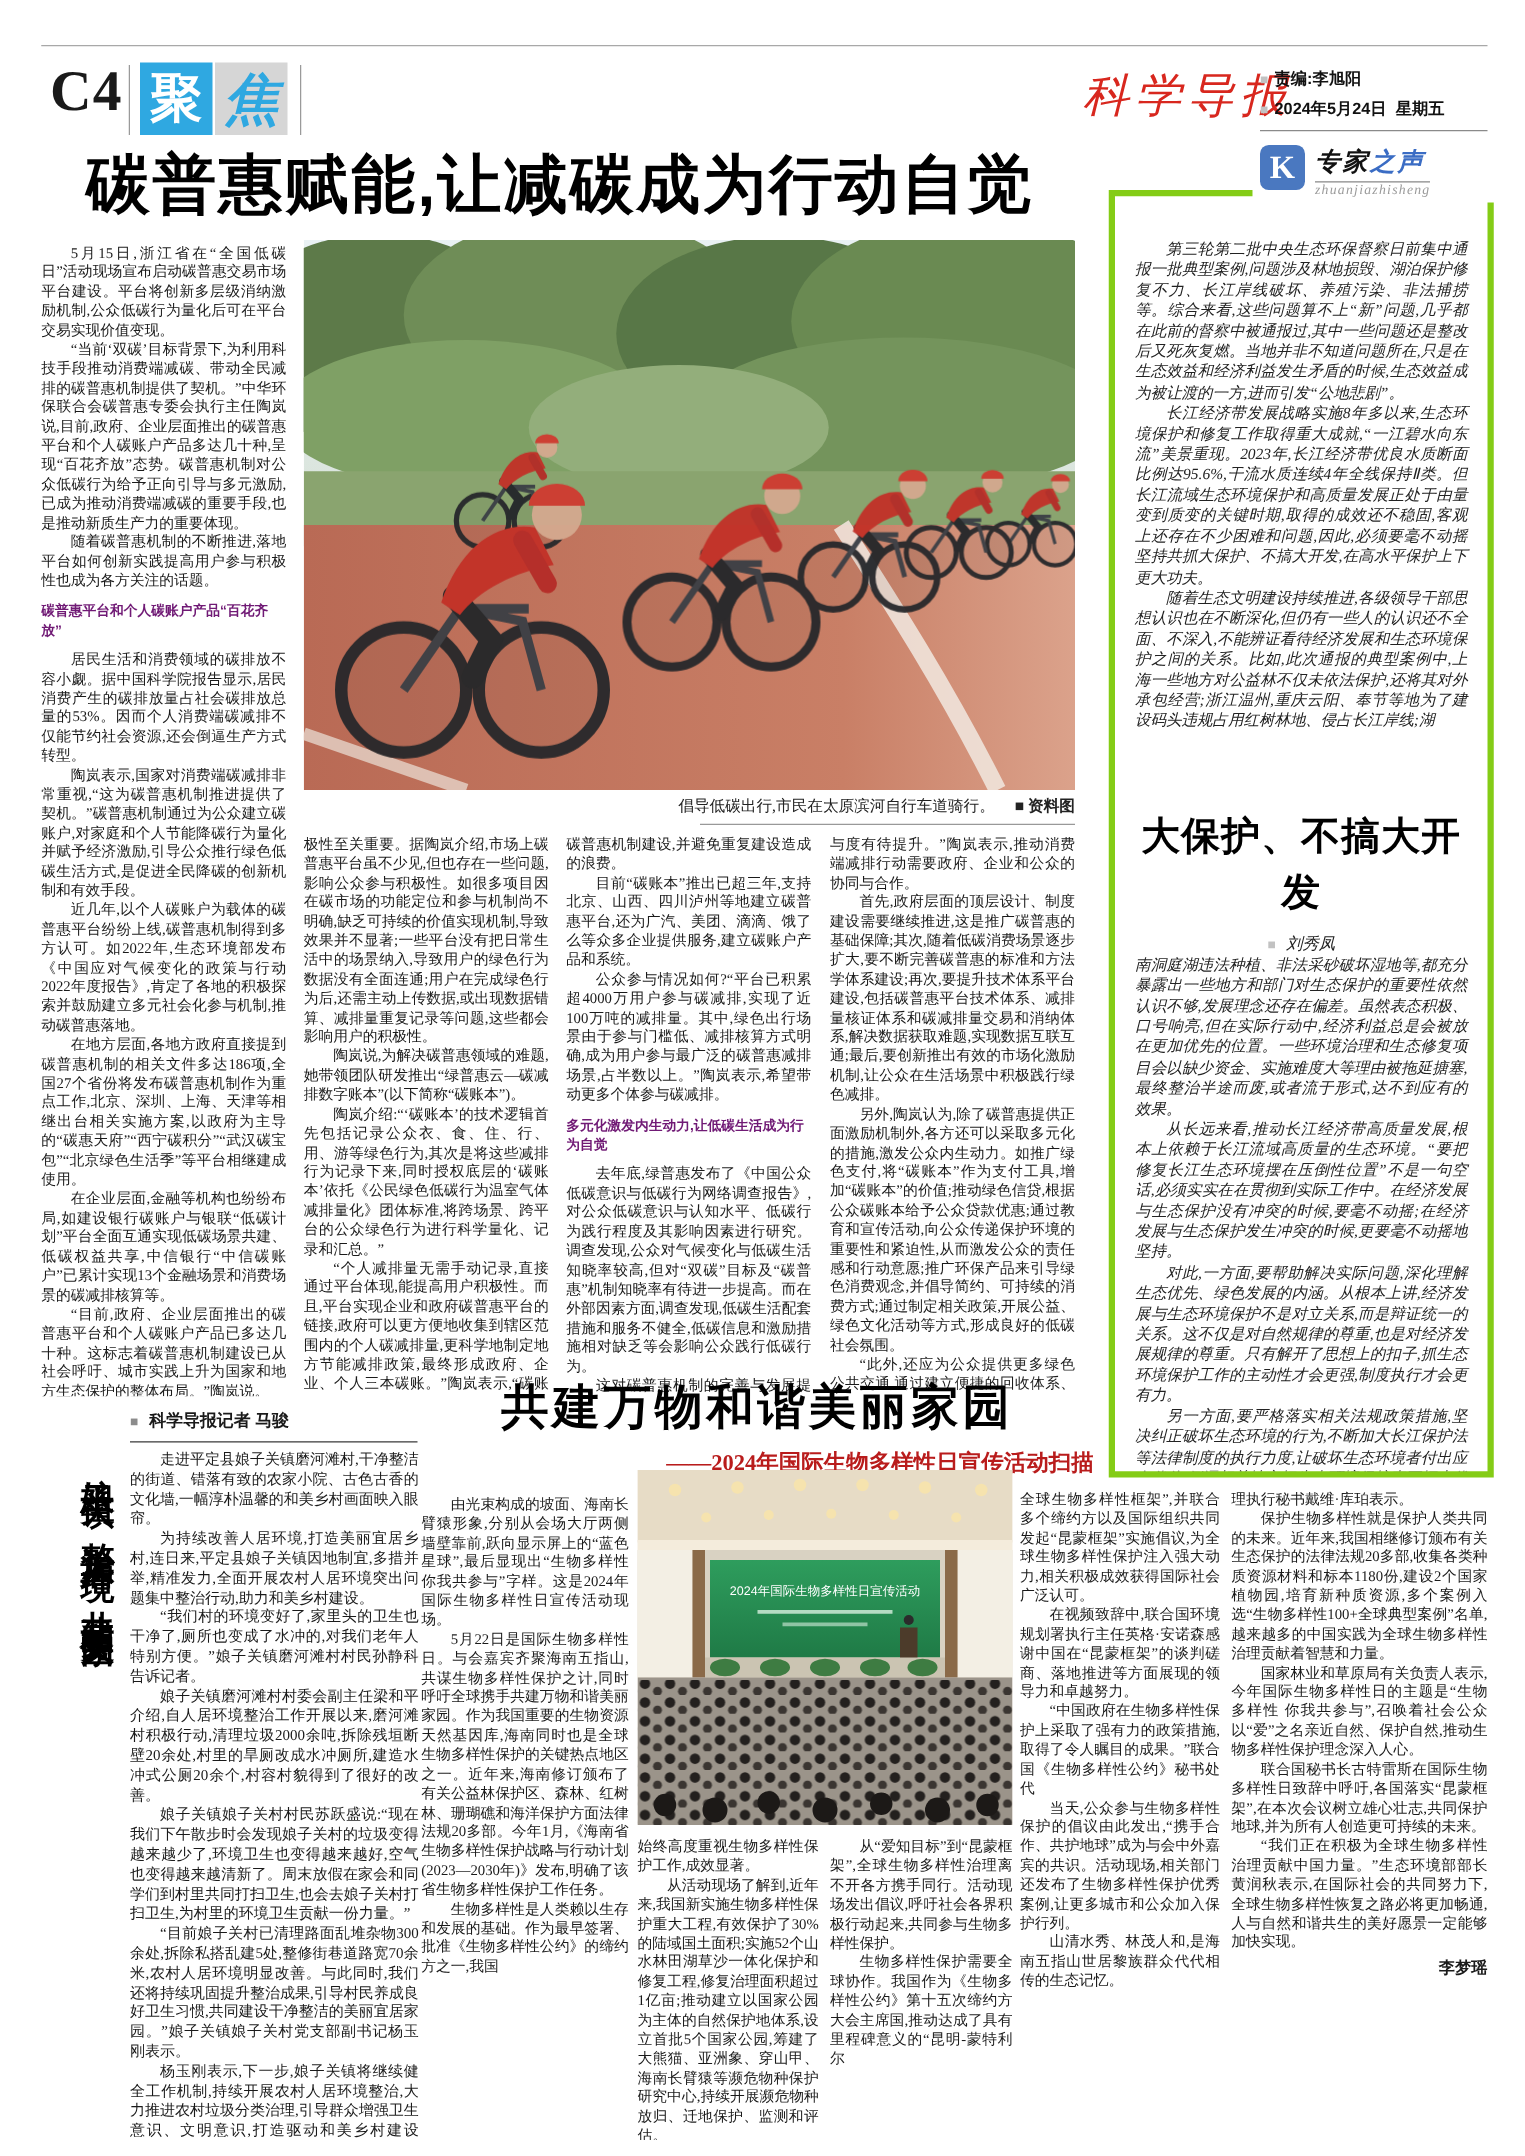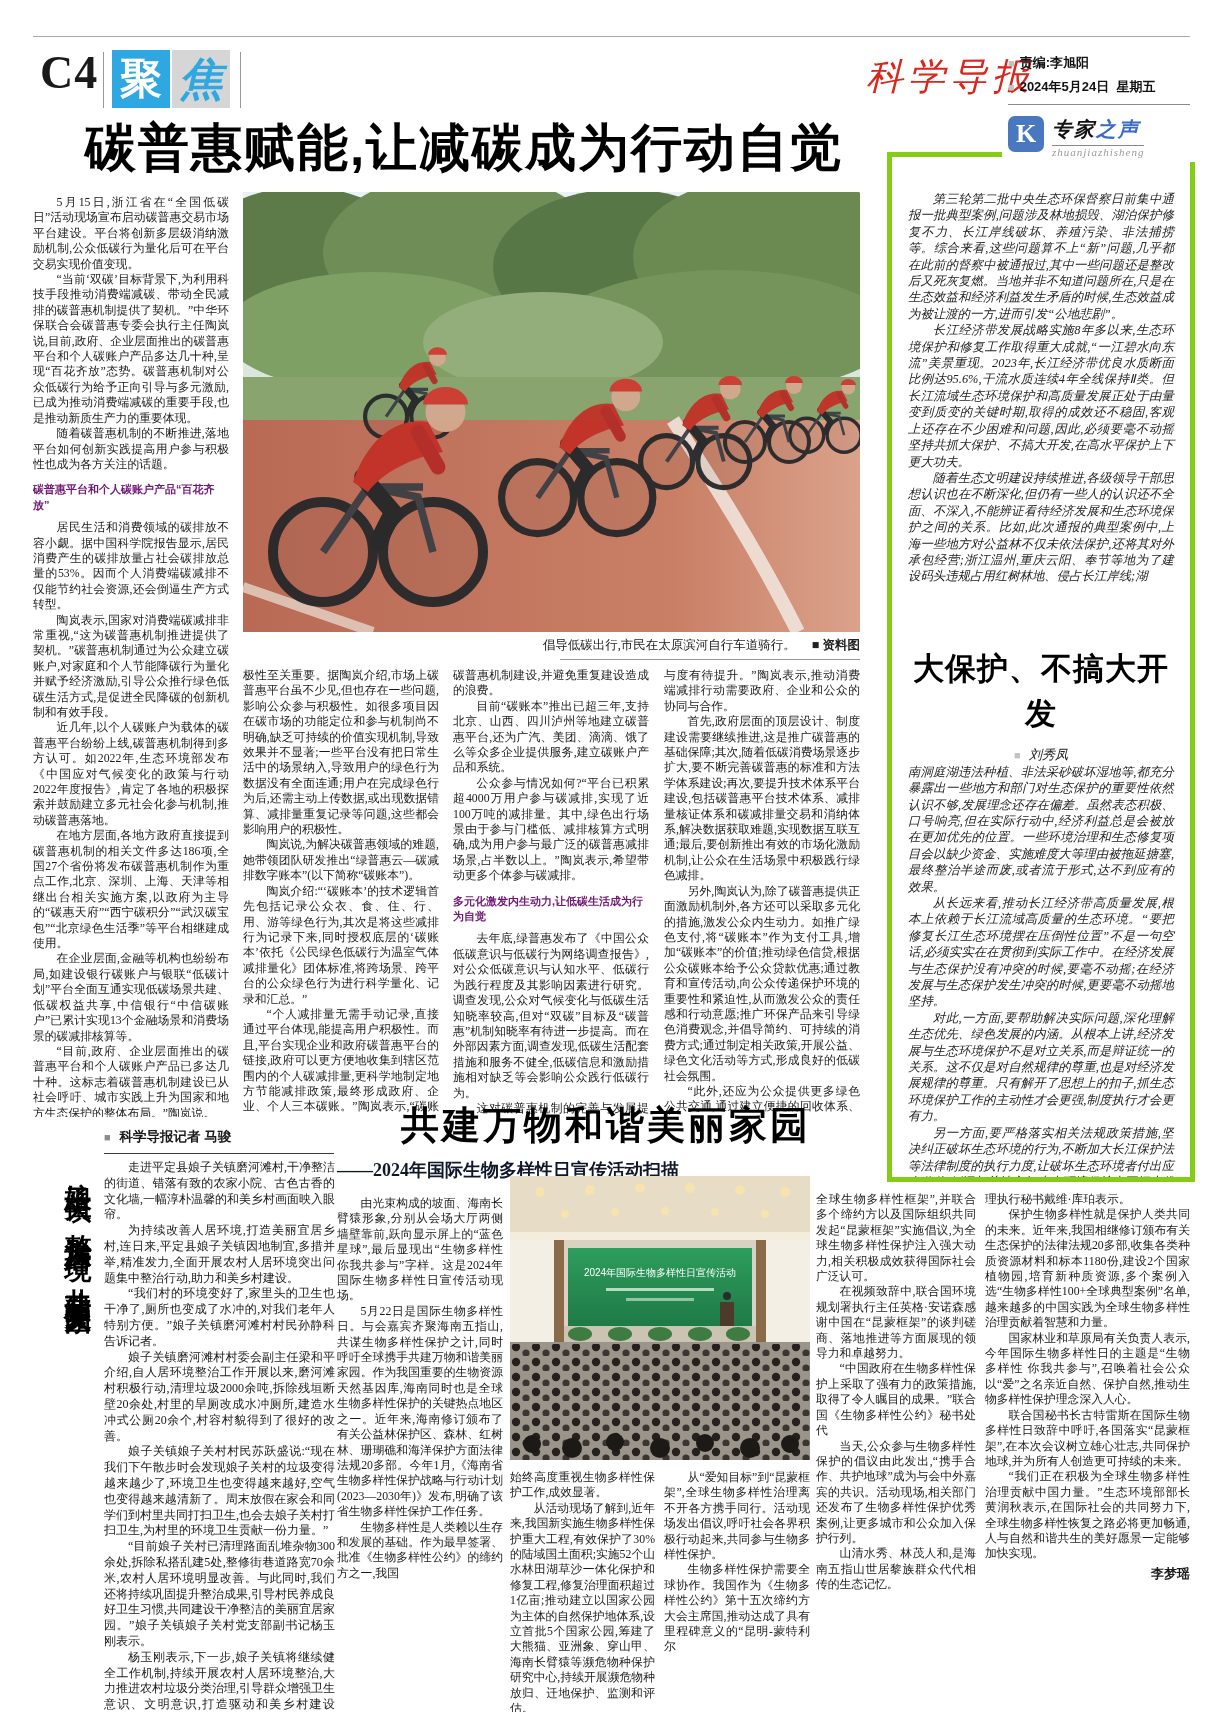--- a/index.html
+++ b/index.html
@@ -14,21 +14,21 @@
   .hline { width:1px; background:#9a9a9a; }
   .focus-box { width:58px; height:58px; display:flex; align-items:center; justify-content:center; font-weight:900; }
   .focus-1 { left:112px; top:50px; background:#2fa8e1; color:#fff; font-family:"Liberation Sans", sans-serif; font-size:42px; }
   .focus-2 { left:172px; top:50px; background:#d6d6d6; color:#2fa8e1; font-family:"Liberation Serif", serif; font-style:italic; font-size:44px; }
   .masthead { left:855px; top:52px; width:190px; text-align:center; color:#d8271e; font-size:37px; font-weight:400; font-style:italic; letter-spacing:5px; font-family:"Liberation Serif", serif; }
   .hdr-right { left:1008px; top:48px; width:182px; font-family:"Liberation Sans", sans-serif; font-size:13px; font-weight:bold; color:#111; border-bottom:1px solid #8a8a8a; padding-bottom:8px; }
   .hdr-right .row { margin-top:6px; white-space:nowrap; }
   .sq { color:#c2c2c2; font-size:11px; margin-right:5px; }
 
   
-  .main-headline { left:52px; top:114px; width:824px; text-align:center; font-family:"Liberation Sans", sans-serif; font-size:51px; font-weight:900; letter-spacing:2px; color:#000; white-space:nowrap; }
+  .main-headline { left:36px; top:114px; width:824px; text-align:center; font-family:"Liberation Sans", sans-serif; font-size:51px; font-weight:900; letter-spacing:2px; color:#000; white-space:nowrap; }
   .col { overflow:hidden; font-size:11.8px; line-height:15.4px; text-align:justify; }
   .para { text-indent:2em; text-align:justify; }
   .noind { text-indent:0; }
   .subhead { font-family:"Liberation Sans", sans-serif; font-size:11px; line-height:1.4; font-weight:bold; color:#701a75; margin:10px 0 7px; text-align:left; text-indent:0; }
   .caption-row { left:243px; top:637px; width:617px; display:flex; justify-content:flex-end; gap:16px; font-size:12.5px; color:#222; }
   .caption-row .credit { font-weight:bold; }
   .caption-rule { left:560px; top:659px; width:300px; height:1px; background:#999; }
   .sig { text-align:right; font-family:"Liberation Sans", sans-serif; font-weight:bold; font-size:13px; margin-top:4px; }
 
   
@@ -44,21 +44,21 @@
   .tag-py { font-size:11px; font-style:italic; color:#9a9a9a; letter-spacing:1px; }
 
   
   .left-byline { left:104px; top:1128px; width:230px; font-family:"Liberation Sans", sans-serif; font-size:13.5px; font-weight:bold; border-bottom:1.5px solid #3a3a3a; padding-bottom:7px; }
   .left-byline .sq { color:#8c8c8c; }
   .v-title { left:34px; top:1162px; height:552px; width:62px; writing-mode:vertical-rl; text-orientation:upright; font-family:"Liberation Sans", sans-serif; font-size:27px; font-weight:900; letter-spacing:4px; color:#000; }
   .left-text { left:104px; top:1160px; width:231px; height:552px; font-size:12px; line-height:15.8px; }
 
   
   .bio-headline { left:337px; top:1100px; width:538px; text-align:center; font-family:"Liberation Sans", sans-serif; font-size:38px; font-weight:900; letter-spacing:3px; color:#000; white-space:nowrap; }
-  .bio-subtitle { left:337px; top:1158px; width:538px; text-align:left; font-size:18px; font-weight:bold; color:#0f172a; }
+  .bio-subtitle { left:337px; top:1158px; width:538px; text-align:right; font-size:18px; font-weight:bold; color:#b91c1c; }
   .photo-frame { display:block; }
 </style>
 </head>
 <body>
 
 <div class="sheet">
 
   <div class="abs top-rule"></div>
   <div class="abs edition">C4</div>
   <div class="abs hline" style="left:103px;top:52px;height:56px;"></div>

